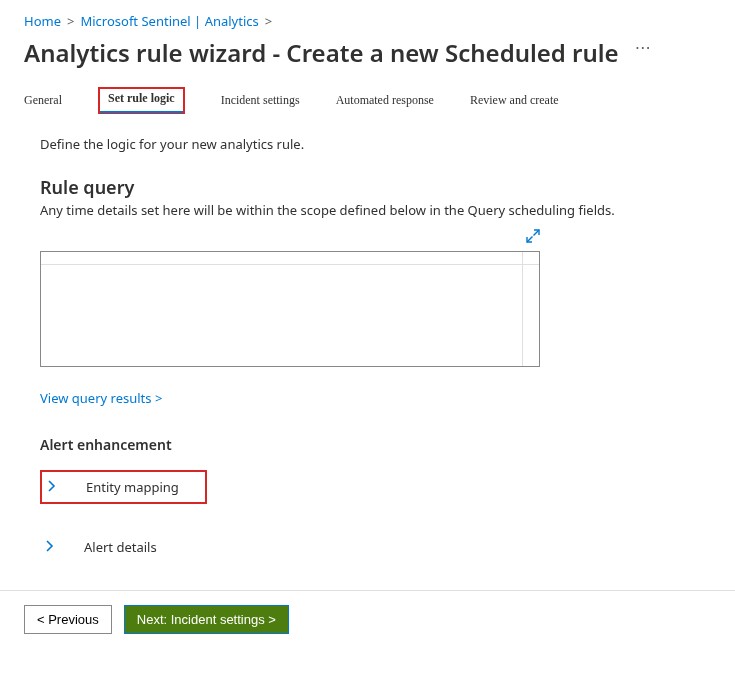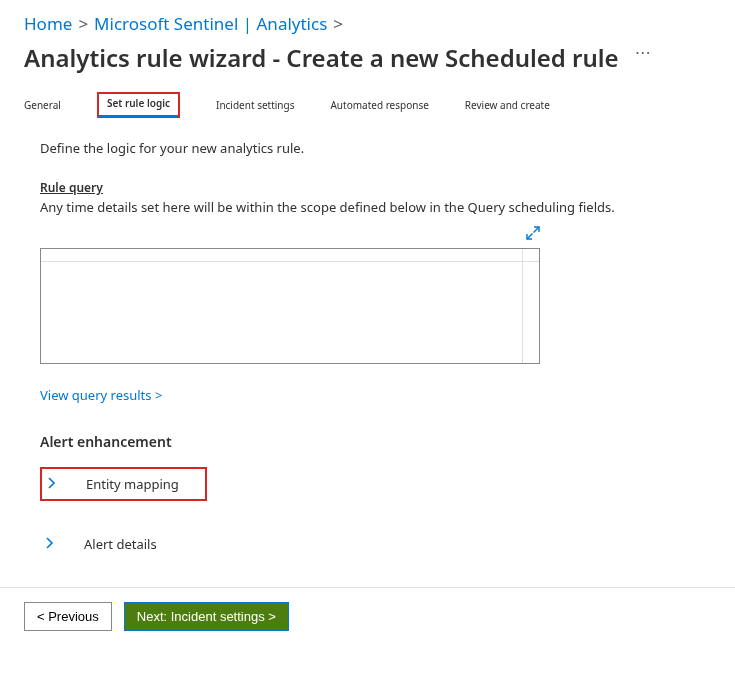--- a/index.html
+++ b/index.html
@@ -8,68 +8,68 @@
     font-size: 13px;
     color: #323130;
     width: 735px;
     background: #fff;
   }
   .page { padding: 12px 24px 0 24px; }
   .breadcrumb {
     display: flex;
     align-items: center;
     gap: 6px;
-    font-size: 17px;
+    font-size: 13px;
     margin-bottom: 6px;
   }
   .breadcrumb a { color: #0078d4; text-decoration: none; }
   .breadcrumb .sep { color: #605e5c; }
   .breadcrumb .trail { color: #0078d4; }
   h1.title {
     font-size: 24px;
     font-weight: 600;
     margin: 6px 0 18px 0;
     display: flex;
     gap: 16px;
   }
   .title-dots { color: #605e5c; letter-spacing: 1px; cursor: pointer; font-weight: 400; font-size: 16px;}
   .tabs {
     display: flex;
     gap: 36px;
     border-bottom: 1px solid transparent;
     margin-bottom: 20px;
   }
   .tab {
-    font-size: 10px;
+    font-size: 12px;
     padding: 6px 0;
     cursor: pointer;
     color: #323130;
     position: relative;
+    font-family: Liberation Serif, serif;
   }
   .tab.active {
     font-weight: 600;
   }
   .tab.active::after {
     content: "";
     position: absolute;
     left: 0; right: 0; bottom: -1px;
     height: 2px;
     background: #0078d4;
   }
   .highlight-box {
     border: 2px solid #d72626;
     padding: 2px 8px 4px 8px;
   }
   .content { padding-left: 16px; }
   .desc { font-size: 13px; margin-bottom: 22px; color: #323130;}
   .section-h {
-    font-size: 12px;
+    font-size: 18px;
     font-weight: 600;
     margin: 0 0 2px 0;
-    text-decoration: underline;
   }
   .sub { font-size: 13px; color: #323130; margin-bottom: 6px; }
   .expand-row { display: flex; justify-content: flex-end; width: 504px; }
   .expand-icon { color: #0078d4; cursor: pointer; padding: 4px;}
   .query-box {
     width: 500px;
     height: 116px;
     border: 1px solid #8a8886;
     position: relative;
     box-sizing: border-box;

